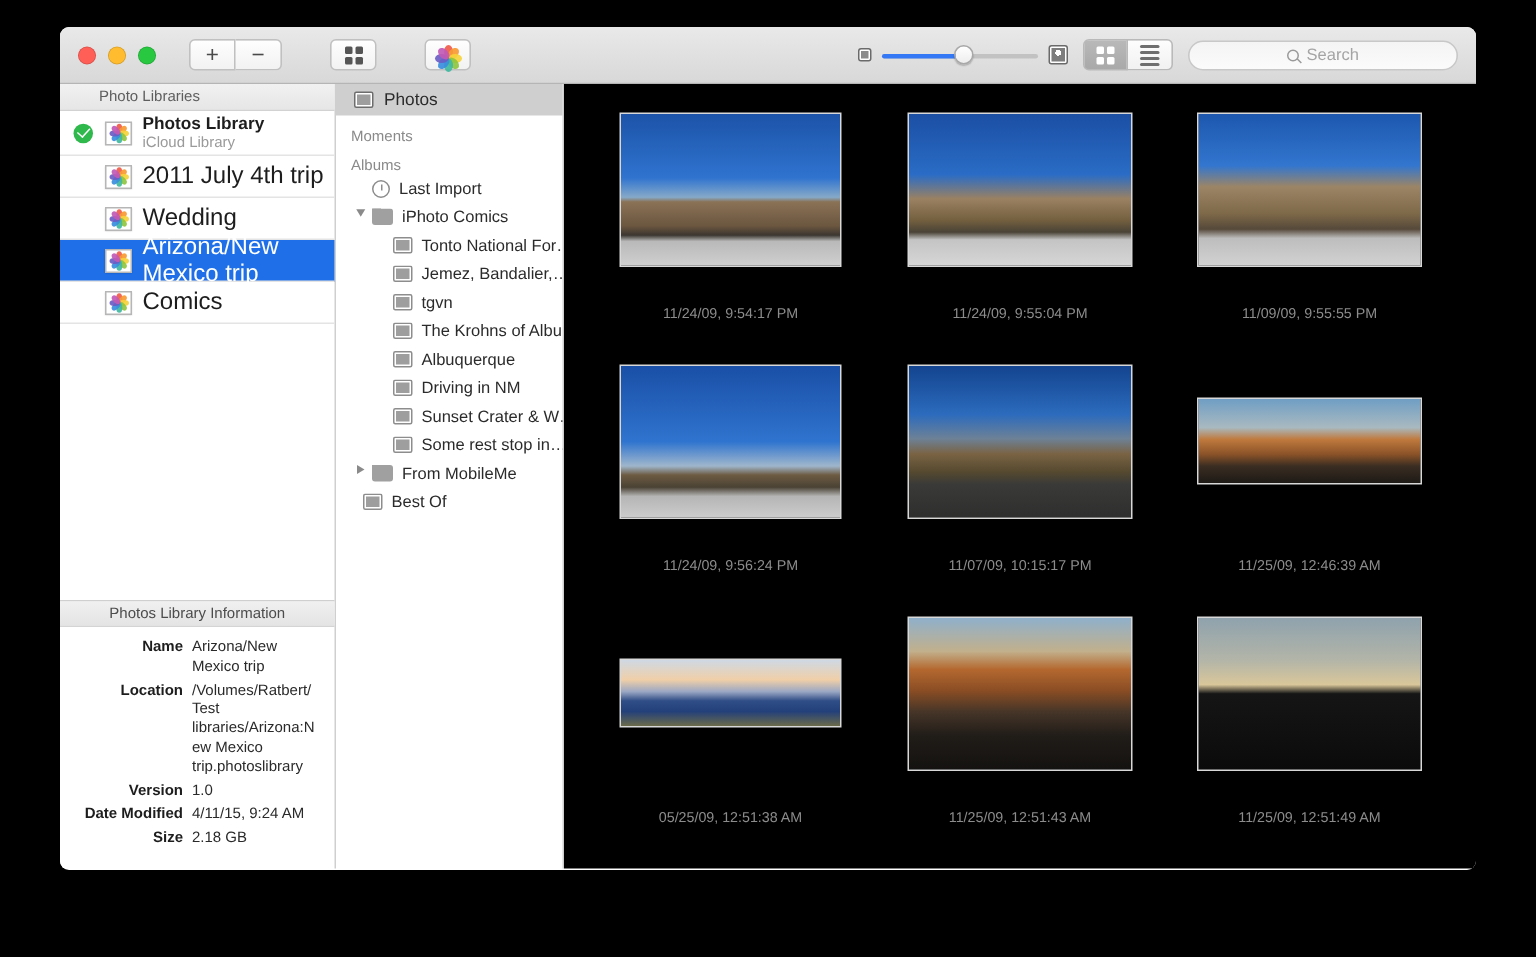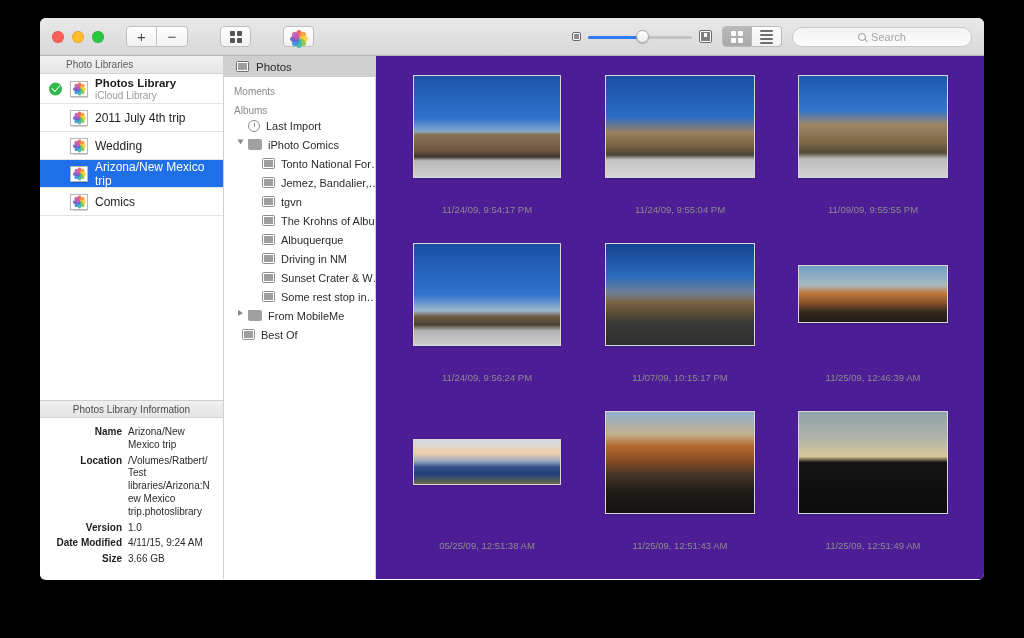--- a/index.html
+++ b/index.html
@@ -173,21 +173,21 @@
     width: 18px; height: 16px; margin-right: 7px; flex: none;
     background: #fff; border: .5px solid #b6b6b6;
     position: relative; box-shadow: 0 .5px 1px rgba(0,0,0,.18);
   }
   .lib-ic .fl { position:absolute; left:50%; top:50%; width:13px; height:13px; transform:translate(-50%,-50%); }
   .lib-ic .fl i{
     position:absolute; left:5px; top:0.5px; width:4px; height:6.5px;
     border-radius:50%; transform-origin:50% 100%;
   }
   .lib-txt { min-width: 0; }
-  .lib-name { font-size: 12px; color: #1d1d1d; }
+  .lib-name { font-size: 16px; color: #1d1d1d; }
   .lib-name.bold { font-weight: bold; font-size: 11.5px; }
   .lib-sub { font-size: 10px; color: #9a9a9a; margin-top: 1px; }
   .lib-row.selected .lib-name { color: #fff; }
 
   
   #infopanel { border-top: 1px solid #cfcfcf; }
   #info-head {
     height: 17px; line-height: 17px; text-align: center;
     background: linear-gradient(to bottom,#f0f0f0,#e4e4e4);
     border-bottom: 1px solid #d4d4d4;
@@ -250,21 +250,21 @@
     width: 0; height: 0; flex: none;
     border-left: 5px solid #8a8a8a;
     border-top: 3.5px solid transparent;
     border-bottom: 3.5px solid transparent;
     margin-right: -1px;
   }
   .disc.open { transform: rotate(90deg); }
   .disc.hidden { visibility: hidden; }
 
   
-  #gridcol { flex: 1; background: #4c1d95; padding: 14px 16px 0 16px; }
+  #gridcol { flex: 1; background: #000000; padding: 14px 16px 0 16px; }
   .prow { display: flex; }
   .pcell { width: 190px; margin-right: 3px; }
   .pcell:last-child { margin-right: 0; }
   .pthumb-wrap { height: 112px; display: flex; align-items: center; justify-content: center; }
   .pthumb {
     border: 1px solid #d8d8d8;
     box-shadow: 0 1px 2px rgba(0,0,0,.15);
     background: #888;
   }
   .pcap {
@@ -468,21 +468,21 @@
               <div class="info-row">
                 <div class="info-lbl">Version</div>
                 <div class="info-val">1.0</div>
               </div>
               <div class="info-row">
                 <div class="info-lbl">Date Modified</div>
                 <div class="info-val">4/11/15, 9:24 AM</div>
               </div>
               <div class="info-row">
                 <div class="info-lbl">Size</div>
-                <div class="info-val">3.66 GB</div>
+                <div class="info-val">2.18 GB</div>
               </div>
             </div>
         </div>
       </div>
 
       <div id="albumcol">
         <div class="alb-top">
           <span class="ic-album dark"></span>
           <span style="font-size:11.5px;color:#2b2b2b">Photos</span>
         </div>

